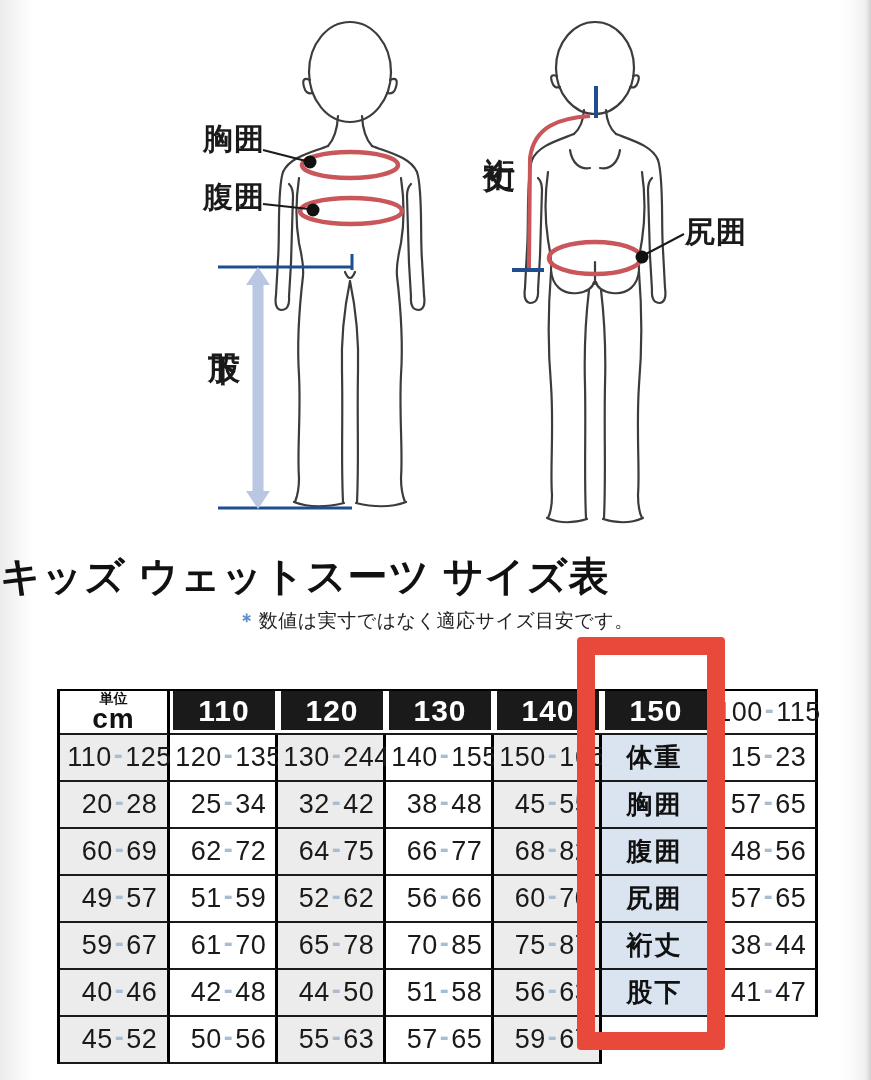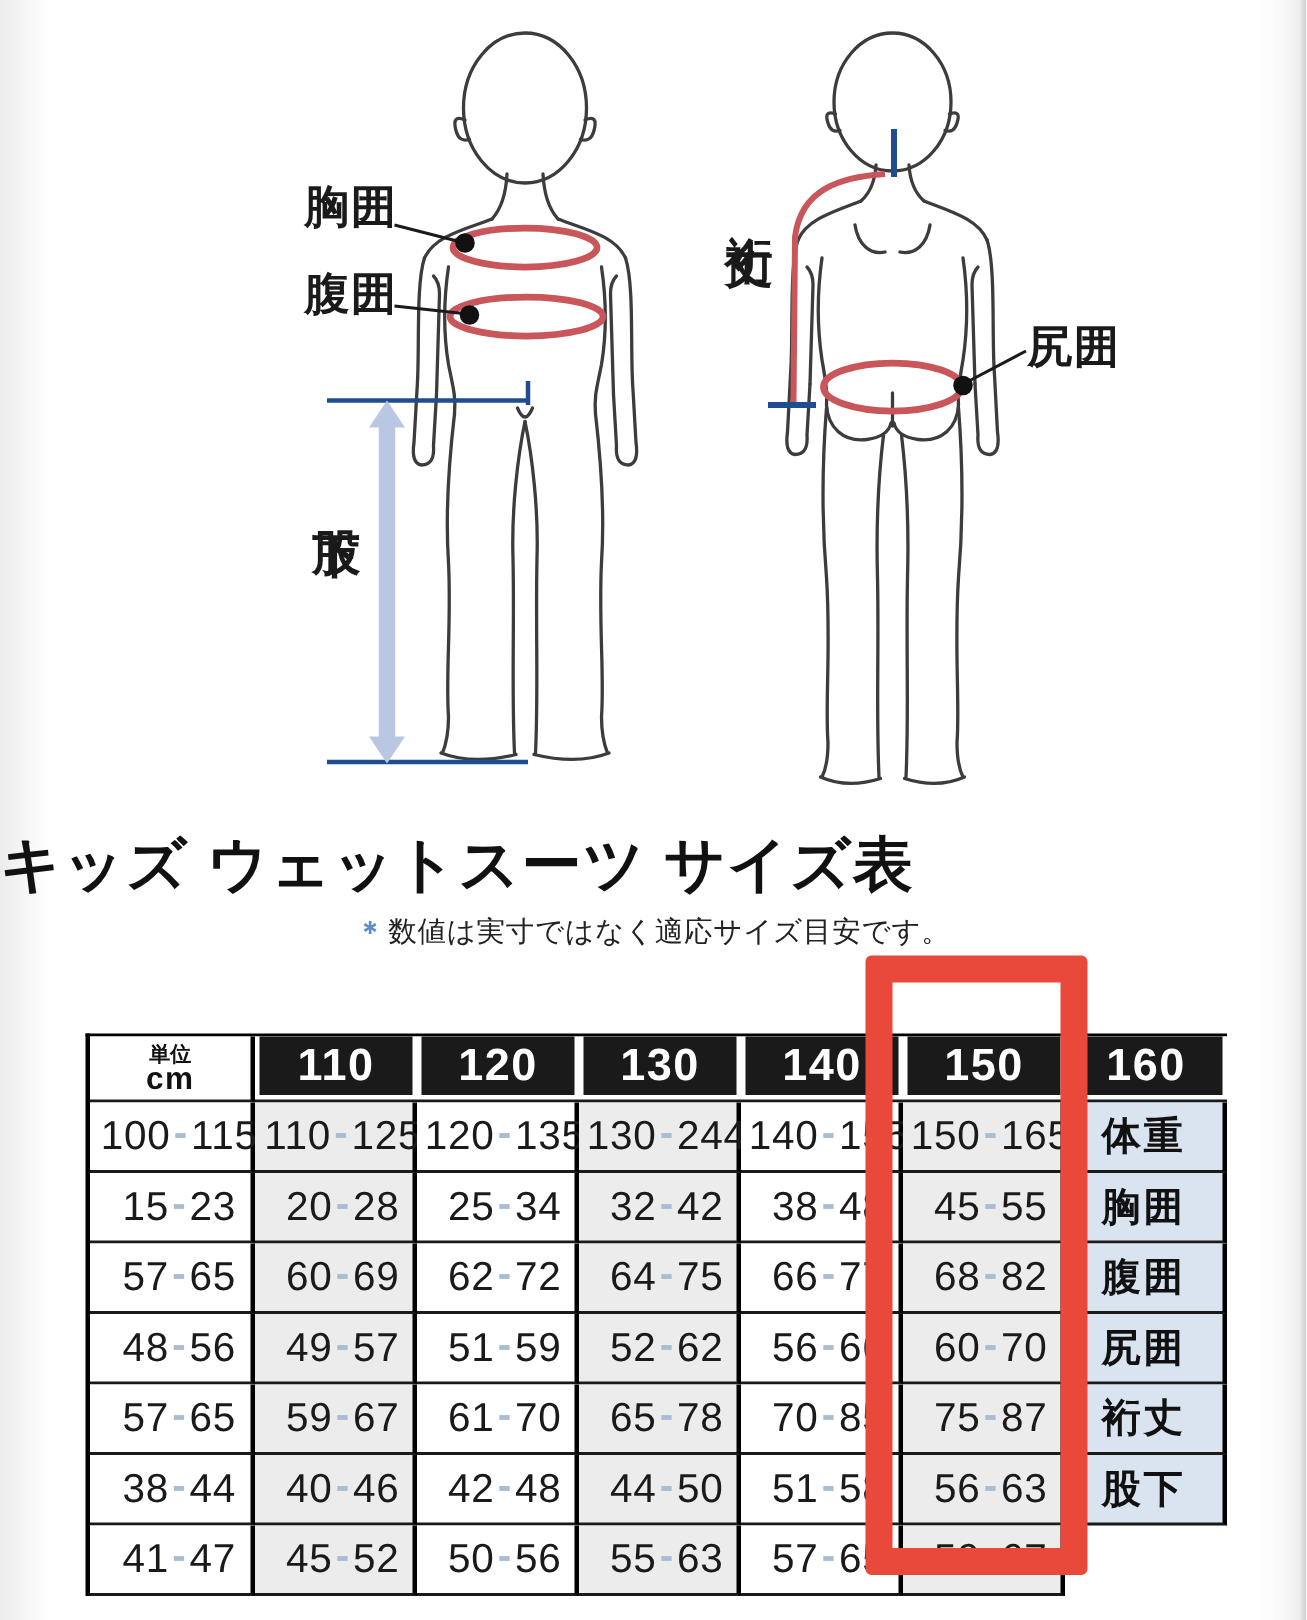--- a/index.html
+++ b/index.html
@@ -74,21 +74,21 @@
     box-sizing:border-box;
     background:#fff;
   }
   .cell.corner{
     flex-direction:column;
     background:#fff;
     line-height:1;
     font-weight:bold;color:#111;
   }
   .cell.corner .unit-top{font-size:14px;}
-  .cell.corner .unit-bottom{font-size:21px;letter-spacing:1px;}
+  .cell.corner .unit-bottom{font-size:28px;letter-spacing:1px;}
   .cell.hdr{
     background:#fff;
     border-right:none;
     padding:0 3px 3px 3px;
     border-bottom:2px solid #1a1a1a;
   }
   .cell.hdr .pill{
     width:100%;height:100%;
     background:var(--header-bg,#1a1a1a);
     color:#fff;
@@ -235,23 +235,20 @@
       </div>
       <div class="cell hdr">
         <div class="pill">130</div>
       </div>
       <div class="cell hdr">
         <div class="pill">140</div>
       </div>
       <div class="cell hdr">
         <div class="pill">150</div>
       </div>
-      <div class="cell hdr">
-        <div class="pill">160</div>
-      </div>
       <div class="cell val">
         <span>100</span>
         <span class="dash">-</span>
         <span>115</span>
       </div>
       <div class="cell val altcol">
         <span>110</span>
         <span class="dash">-</span>
         <span>125</span>
       </div>

